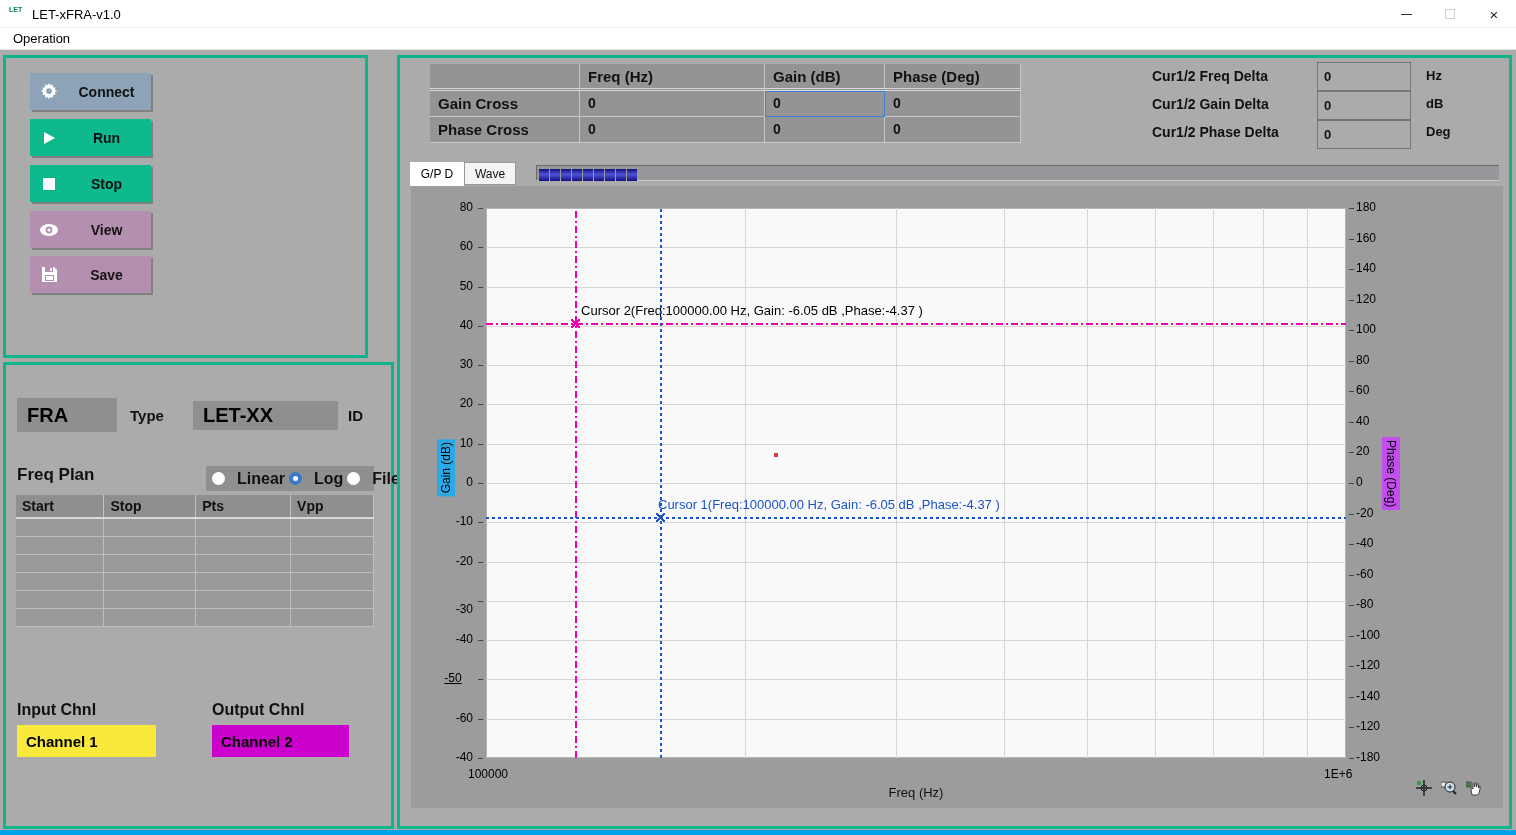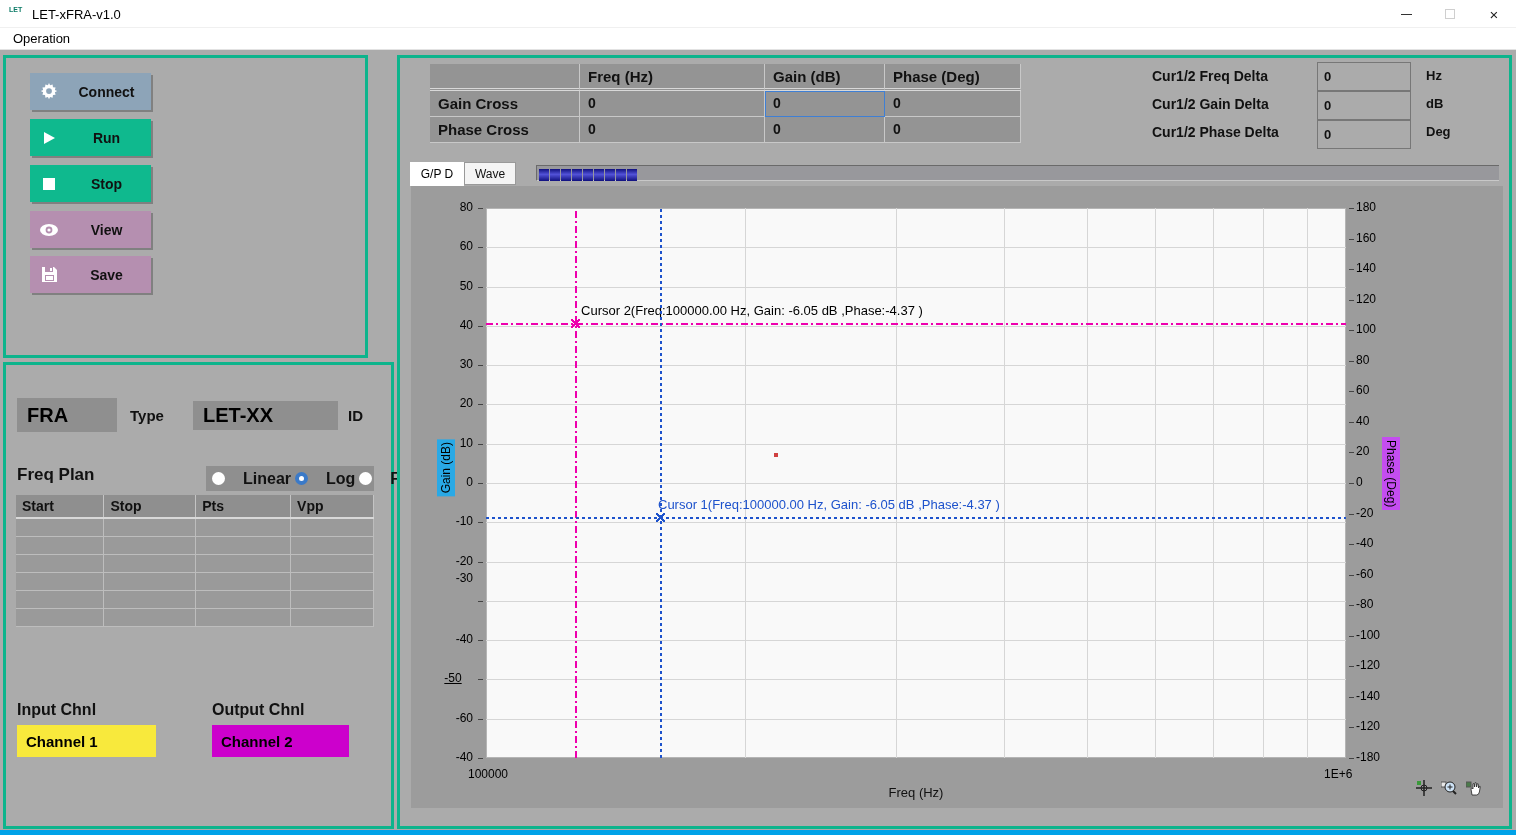--- a/index.html
+++ b/index.html
@@ -37,21 +37,21 @@
   .tool-btn .t-label { font-weight:bold; font-size:14px; color:#111; flex:1; text-align:center; margin-left:-6px; }
   .c-connect { background:#8da4b8; }
   .c-run, .c-stop { background:#0fb98e; }
   .c-view, .c-save { background:#b58fb0; }
 
   
   .gray-field { position:absolute; background:#8f8f8f; font-weight:bold; color:#000; display:flex; align-items:center; padding-left:10px; }
   .small-label { position:absolute; font-weight:bold; font-size:15px; }
   .freq-plan-label { position:absolute; font-weight:bold; font-size:17px; }
   .radio-box { position:absolute; background:#8f8f8f; display:flex; align-items:center; gap:4px; padding:0 6px; }
-  .radio-item { display:flex; align-items:center; gap:18px; }
+  .radio-item { display:flex; align-items:center; gap:12px; }
   .radio-dot { width:13px; height:13px; border-radius:50%; background:#ffffff; }
   .radio-dot.sel { background:#3b7ac8; position:relative; }
   .radio-dot.sel::after { content:""; position:absolute; left:4px; top:4px; width:5px; height:5px; border-radius:50%; background:#fff; }
   .radio-label { font-weight:bold; font-size:16px; }
   .fp-table { position:absolute; border-collapse:collapse; }
   .fp-table th { background:#8f8f8f; font-size:14px; text-align:left; padding:3px 6px; border-right:1px solid #c4c4c4; border-bottom:2px solid #d8d8d8; height:23px;}
   .fp-table td { background:#9a9a9a; border-right:1px solid #bdbdbd; border-bottom:1px solid #bdbdbd; height:18px; }
   .chnl-label { position:absolute; font-weight:bold; font-size:16px; }
   .chnl-value { position:absolute; font-weight:bold; font-size:15px; display:flex; align-items:center; padding-left:9px; color:#000; }
 
@@ -345,21 +345,21 @@
       <div class="tick-label" style="left: 22px; top: 210.429px; width: 40px; text-align: right;">20</div>
       <div class="tick-mark" style="left: 67px; top: 218.429px; width: 5px; height: 1px;"></div>
       <div class="tick-label" style="left: 22px; top: 249.714px; width: 40px; text-align: right;">10</div>
       <div class="tick-mark" style="left: 67px; top: 257.714px; width: 5px; height: 1px;"></div>
       <div class="tick-label" style="left: 22px; top: 289px; width: 40px; text-align: right;">0</div>
       <div class="tick-mark" style="left: 67px; top: 297px; width: 5px; height: 1px;"></div>
       <div class="tick-label" style="left: 22px; top: 328.286px; width: 40px; text-align: right;">-10</div>
       <div class="tick-mark" style="left: 67px; top: 336.286px; width: 5px; height: 1px;"></div>
       <div class="tick-label" style="left: 22px; top: 367.571px; width: 40px; text-align: right;">-20</div>
       <div class="tick-mark" style="left: 67px; top: 375.571px; width: 5px; height: 1px;"></div>
-      <div class="tick-label" style="left: 22px; top: 385px; width: 40px; text-align: right;">-30</div>
+      <div class="tick-label" style="left: 22px; top: 416px; width: 40px; text-align: right;">-30</div>
       <div class="tick-mark" style="left: 67px; top: 414.857px; width: 5px; height: 1px;"></div>
       <div class="tick-label" style="left: 22px; top: 446.143px; width: 40px; text-align: right;">-40</div>
       <div class="tick-mark" style="left: 67px; top: 454.143px; width: 5px; height: 1px;"></div>
       <div class="tick-label" style="left: 22px; top: 485.429px; width: 40px; text-align: center; text-decoration: underline;">-50</div>
       <div class="tick-mark" style="left: 67px; top: 493.429px; width: 5px; height: 1px;"></div>
       <div class="tick-label" style="left: 22px; top: 524.714px; width: 40px; text-align: right;">-60</div>
       <div class="tick-mark" style="left: 67px; top: 532.714px; width: 5px; height: 1px;"></div>
       <div class="tick-label" style="left: 22px; top: 564px; width: 40px; text-align: right;">-40</div>
       <div class="tick-mark" style="left: 67px; top: 572px; width: 5px; height: 1px;"></div>
       <div class="tick-mark" style="left: 938px; top: 22px; width: 5px; height: 1px;"></div>

